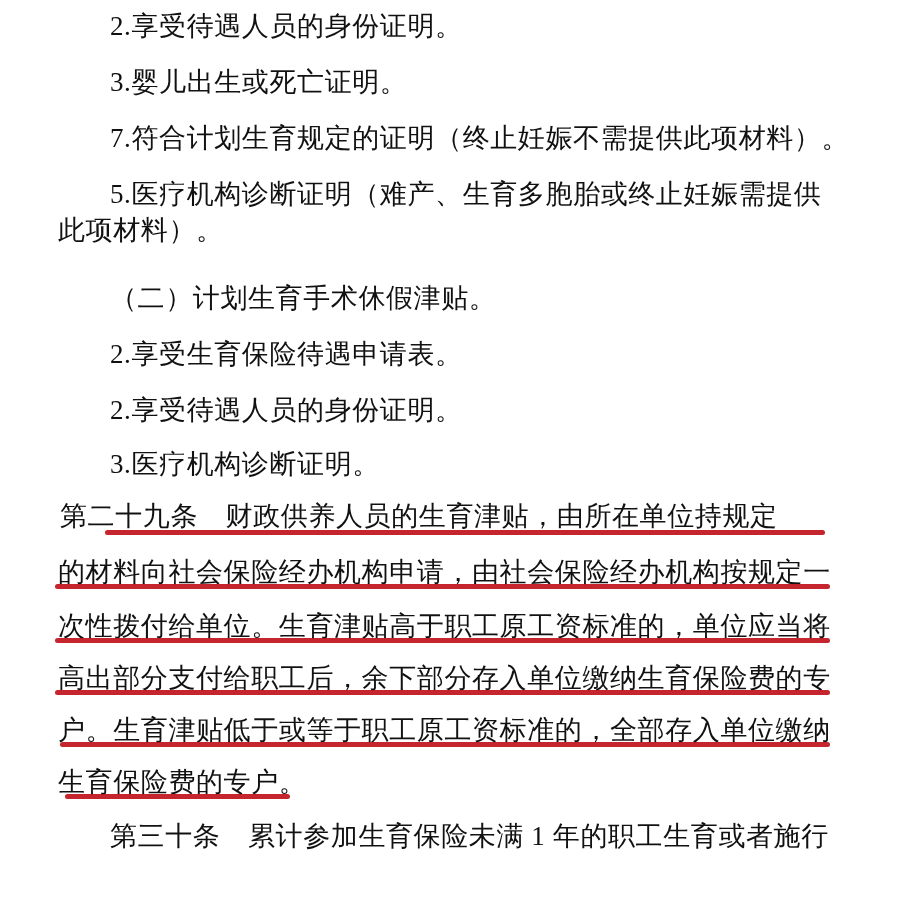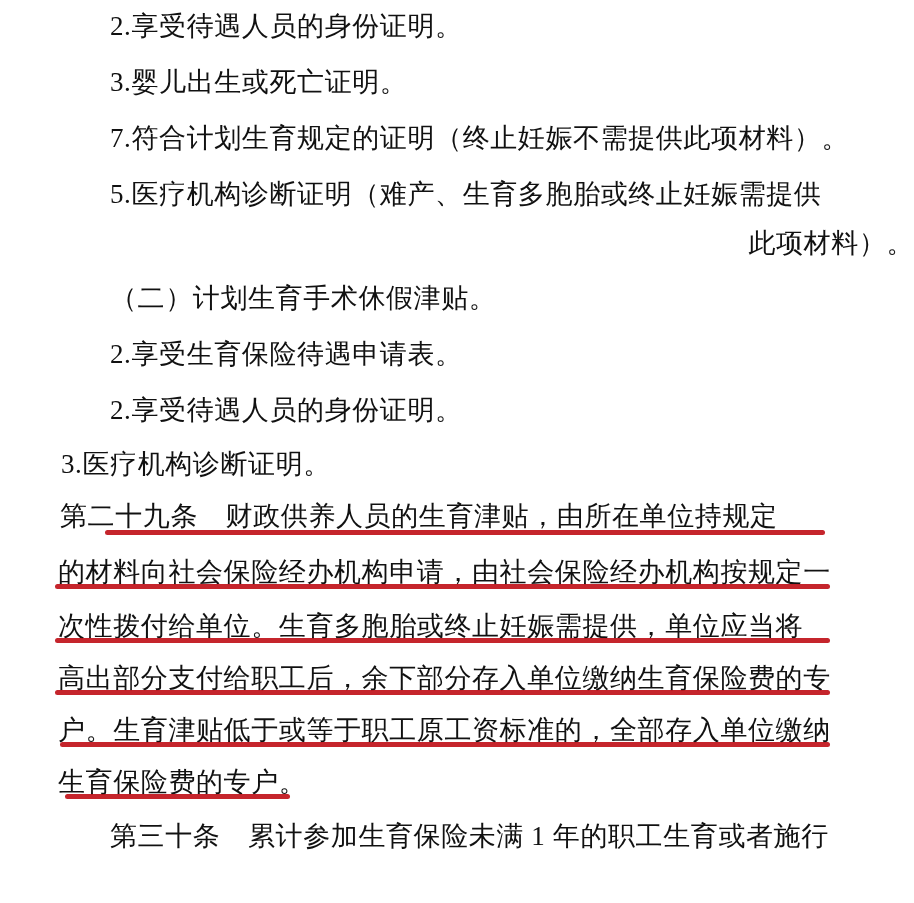--- a/index.html
+++ b/index.html
@@ -85,28 +85,28 @@
 <body>
 
 <div id="page">
 
   <div class="doc-body">
 
     <div class="line-block" style="top:2px;   padding-left:110px;">2.享受待遇人员的身份证明。</div>
     <div class="line-block" style="top:58px;  padding-left:110px;">3.婴儿出生或死亡证明。</div>
     <div class="line-block" style="top:114px; padding-left:110px;">7.符合计划生育规定的证明（终止妊娠不需提供此项材料）。</div>
     <div class="line-block" style="top:170px; padding-left:110px;">5.医疗机构诊断证明（难产、生育多胞胎或终止妊娠需提供</div>
-    <div class="line-block" style="top:219px; padding-left:58px;text-align:right;">此项材料）。</div>
+    <div class="line-block" style="top:206px; padding-left:58px;">此项材料）。</div>
     <div class="line-block" style="top:274px; padding-left:110px;">（二）计划生育手术休假津贴。</div>
     <div class="line-block" style="top:330px; padding-left:110px;">2.享受生育保险待遇申请表。</div>
     <div class="line-block" style="top:386px; padding-left:110px;">2.享受待遇人员的身份证明。</div>
-    <div class="line-block" style="top:440px; padding-left:61px;">3.医疗机构诊断证明。</div>
+    <div class="line-block" style="top:440px; padding-left:110px;">3.医疗机构诊断证明。</div>
     <div class="line-block" style="top:492px; padding-left:60px;">第二十九条　财政供养人员的生育津贴，由所在单位持规定</div>
     <div class="line-block" style="top:548px; padding-left:58px;">的材料向社会保险经办机构申请，由社会保险经办机构按规定一</div>
-    <div class="line-block" style="top:602px; padding-left:58px;">次性拨付给单位。生育多胞胎或终止妊娠需提供，单位应当将</div>
+    <div class="line-block" style="top:602px; padding-left:58px;">次性拨付给单位。生育津贴高于职工原工资标准的，单位应当将</div>
     <div class="line-block" style="top:654px; padding-left:58px;">高出部分支付给职工后，余下部分存入单位缴纳生育保险费的专</div>
     <div class="line-block" style="top:706px; padding-left:58px;">户。生育津贴低于或等于职工原工资标准的，全部存入单位缴纳</div>
     <div class="line-block" style="top:758px; padding-left:58px;">生育保险费的专户。</div>
     <div class="line-block" style="top:812px; padding-left:110px;">第三十条　累计参加生育保险未满 1 年的职工生育或者施行</div>
 
   </div>
 
   <div class="underline-mark" style="left:105px; top:530px; width:720px;"></div>
   <div class="underline-mark" style="left:55px;  top:584px; width:775px;"></div>
   <div class="underline-mark" style="left:55px;  top:638px; width:775px;"></div>

